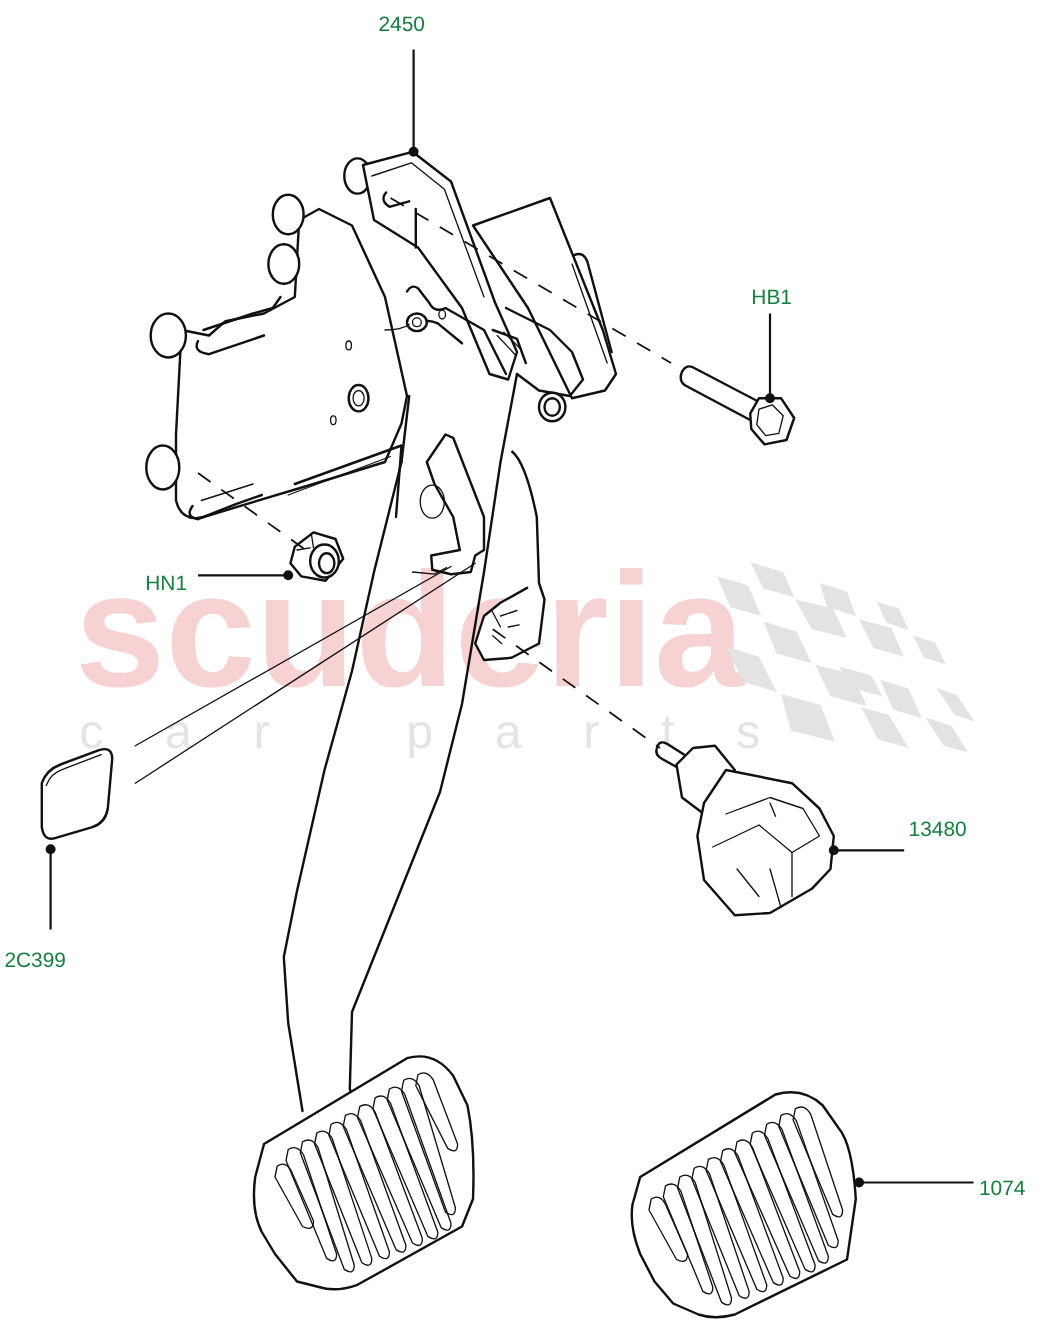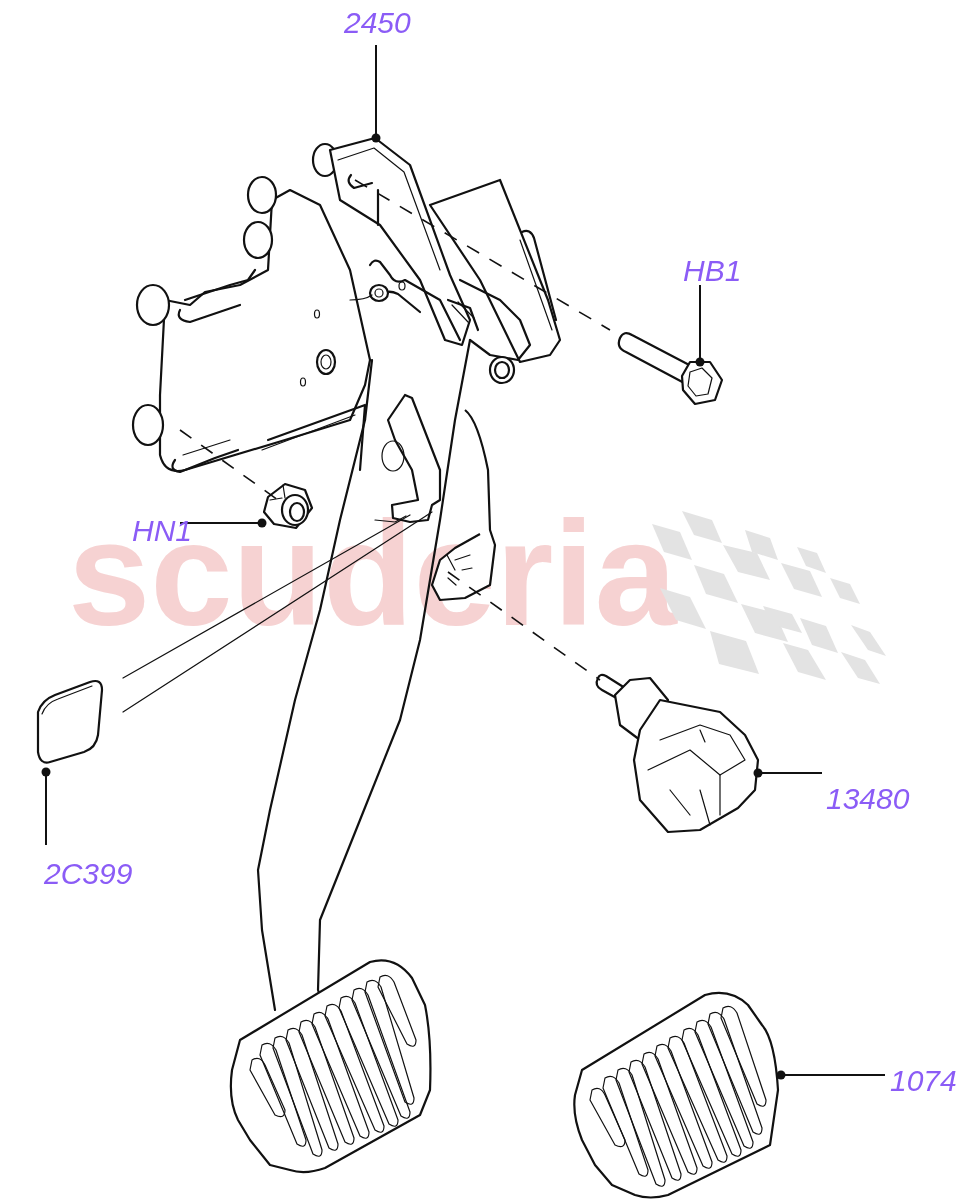--- a/index.html
+++ b/index.html
@@ -33,40 +33,40 @@
     line-height: 44px;
     letter-spacing: 56px;
     color: #e4e4e4;
     white-space: nowrap;
     pointer-events: none;
   }
   svg.layer { position: absolute; left: 0; top: 0; }
   .callout {
     position: absolute;
     font-family: "Liberation Sans", sans-serif;
-    font-size: 30px;
+    font-size: 19px;
     line-height: 25px;
-    color: #8b5cf6;
+    color: #15803d;
     white-space: nowrap;
     cursor: pointer;
-    font-style: italic;
   }
   .ln { fill: none; stroke: #111; stroke-width: 2.2; stroke-linejoin: round; stroke-linecap: round; }
   .lt { fill: none; stroke: #111; stroke-width: 1.2; stroke-linejoin: round; stroke-linecap: round; }
   .fl { fill: #fff; stroke: #111; stroke-width: 2.2; stroke-linejoin: round; }
   .dash { fill: none; stroke: #111; stroke-width: 1.6; stroke-dasharray: 14 12; }
   .leader { stroke: #111; stroke-width: 2; }
   .dot { fill: #111; }
 </style>
 </head>
 <body>
 
 <div id="canvas">
 
   <div class="wm-text">scuderia</div>
+  <div class="wm-sub">car parts</div>
 
   <svg class="layer" width="959" height="1200" viewBox="0 0 959 1200">
     <g fill="#e3e3e3">
       <polygon points="652,524 680,532 692,560 664,552"></polygon>
       <polygon points="682,511 712,520 722,543 694,535"></polygon>
       <polygon points="745,530 770,538 778,560 752,552"></polygon>
       <polygon points="797,547 817,553 826,573 806,566"></polygon>
       <polygon points="694,565 724,574 738,603 706,594"></polygon>
       <polygon points="723,545 757,553 770,580 738,572"></polygon>
       <polygon points="781,563 810,571 822,597 794,589"></polygon>
@@ -231,17 +231,17 @@
       <circle class="dot" cx="758" cy="773" r="4.5"></circle>
 
       <line class="leader" x1="781" y1="1075" x2="885" y2="1075"></line>
       <circle class="dot" cx="781" cy="1075" r="4.5"></circle>
     </g>
   </svg>
 
   <div class="callout" style="left:344px; top:10px;">2450</div>
   <div class="callout" style="left:683px; top:258px;">HB1</div>
   <div class="callout" style="left:120px; top:518px;margin-left:12px;">HN1</div>
-  <div class="callout" style="left:4px;   top:861px;margin-left:40px;">2C399</div>
-  <div class="callout" style="left:826px; top:786px;">13480</div>
+  <div class="callout" style="left:4px;   top:861px;">2C399</div>
+  <div class="callout" style="left:826px; top:742px;">13480</div>
   <div class="callout" style="left:890px; top:1068px;">1074</div>
 
 </div>
 
 </body></html>

